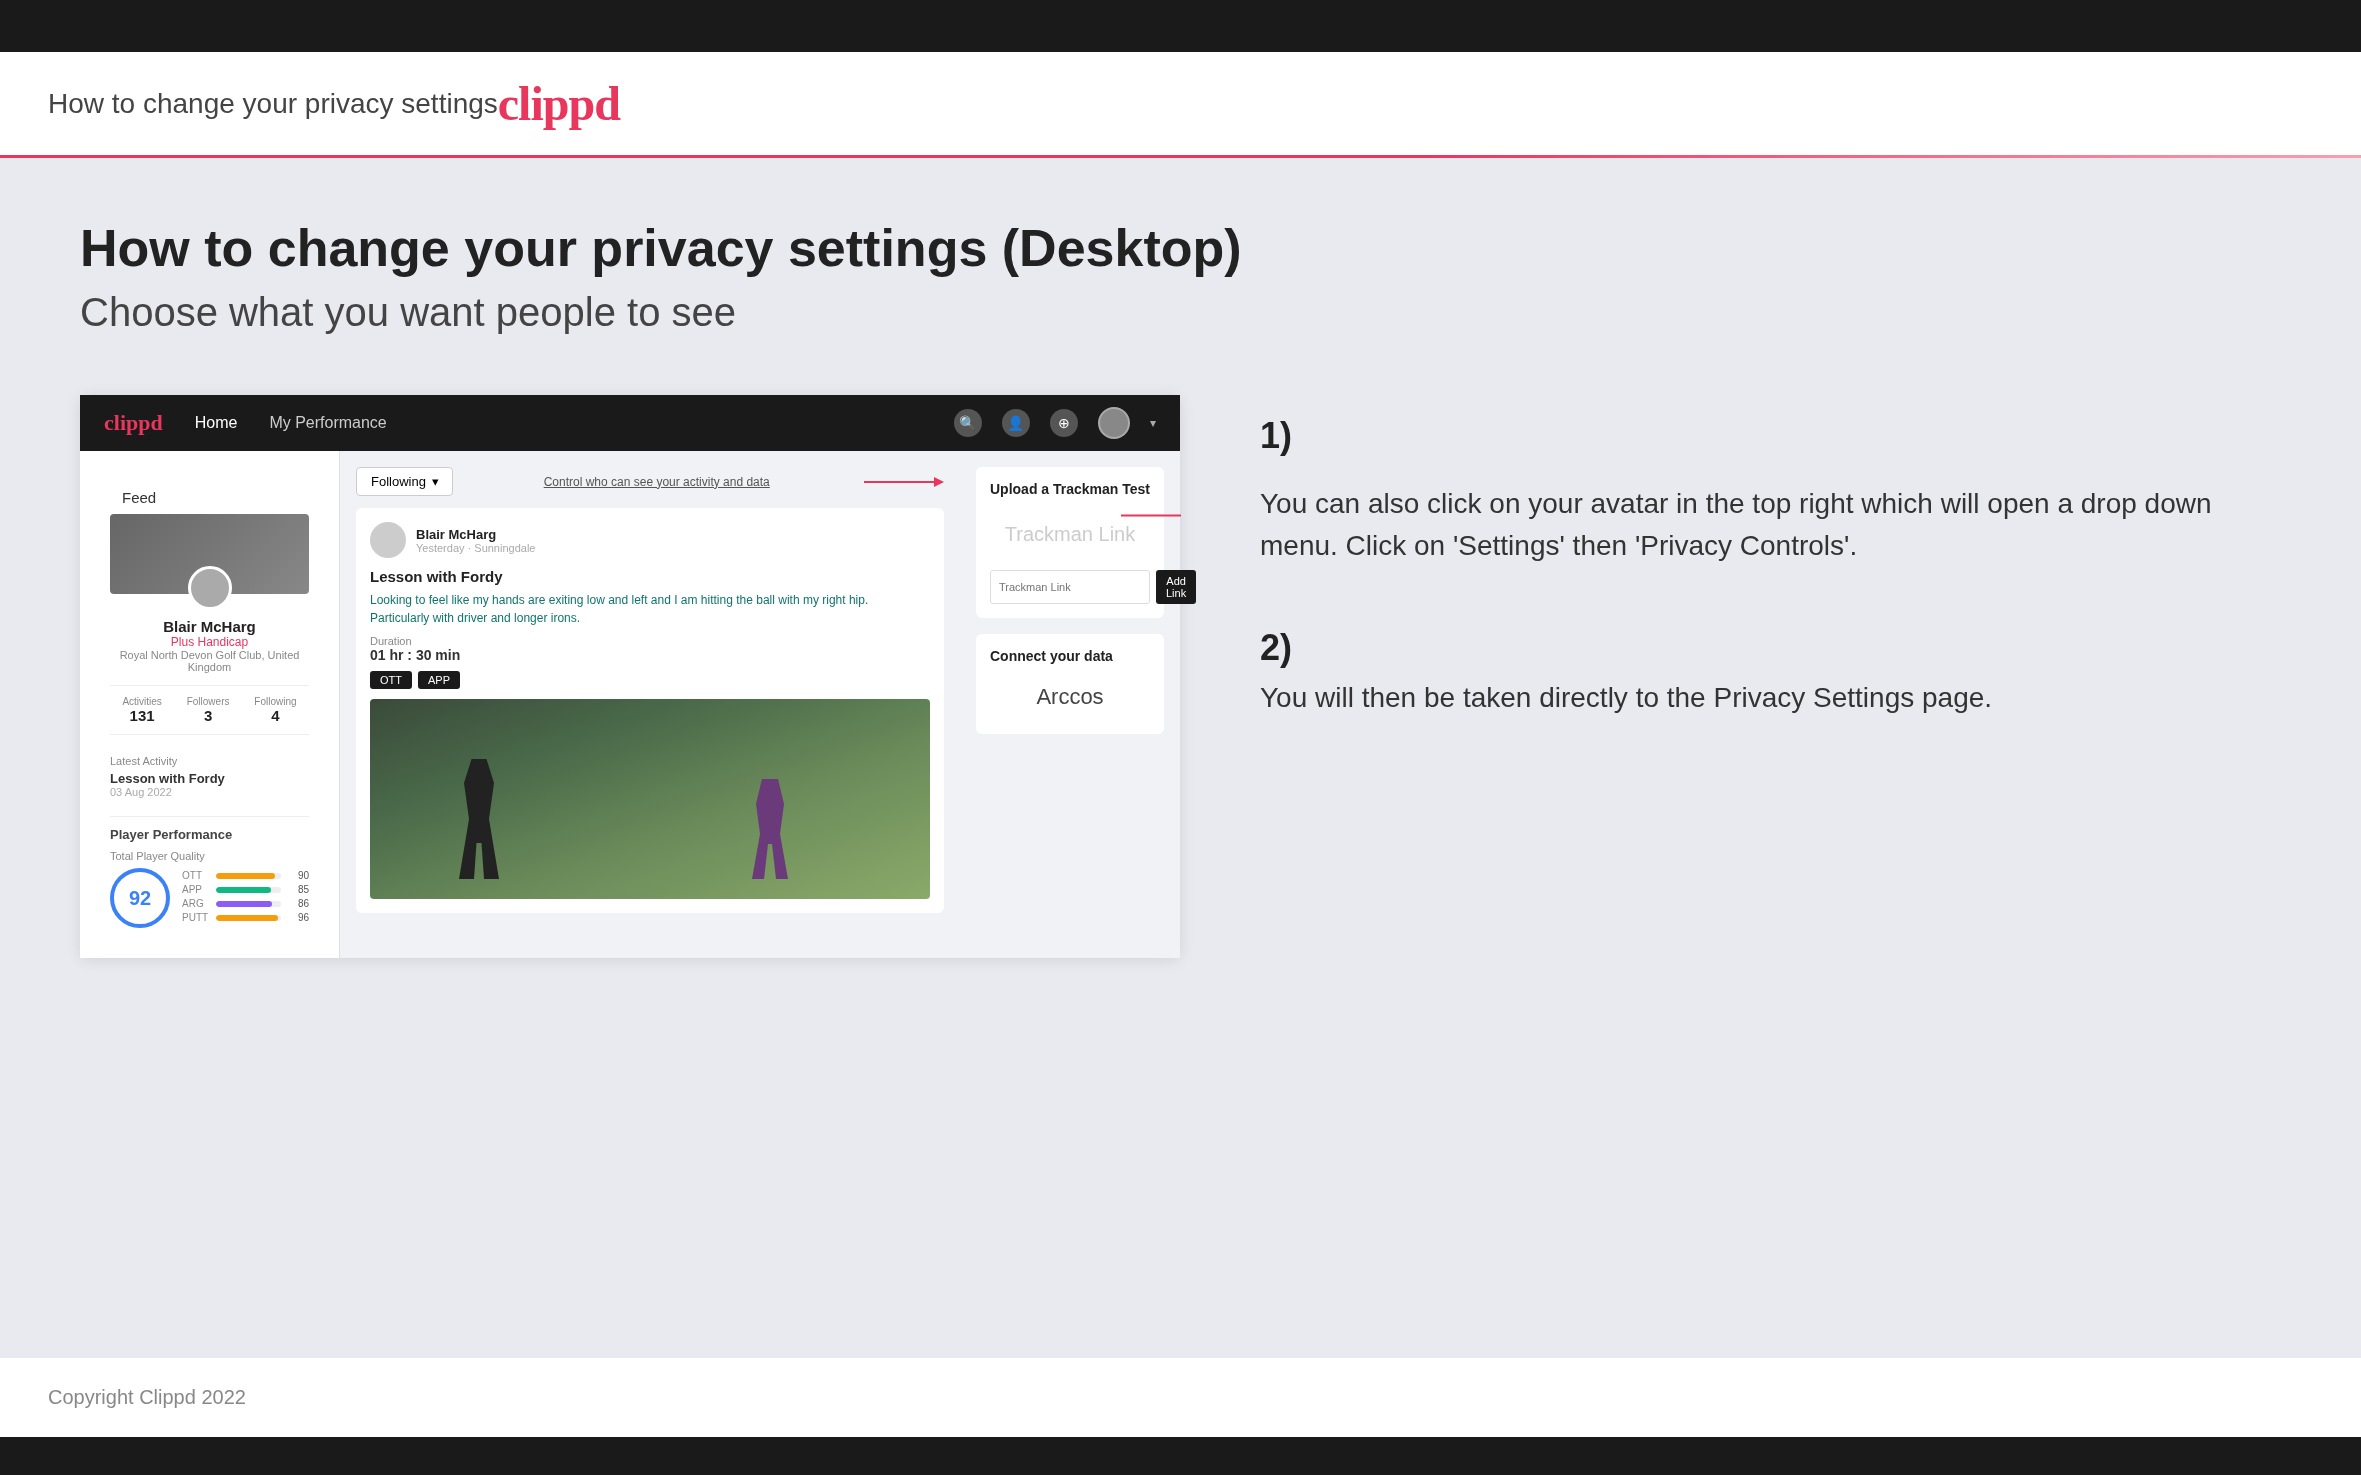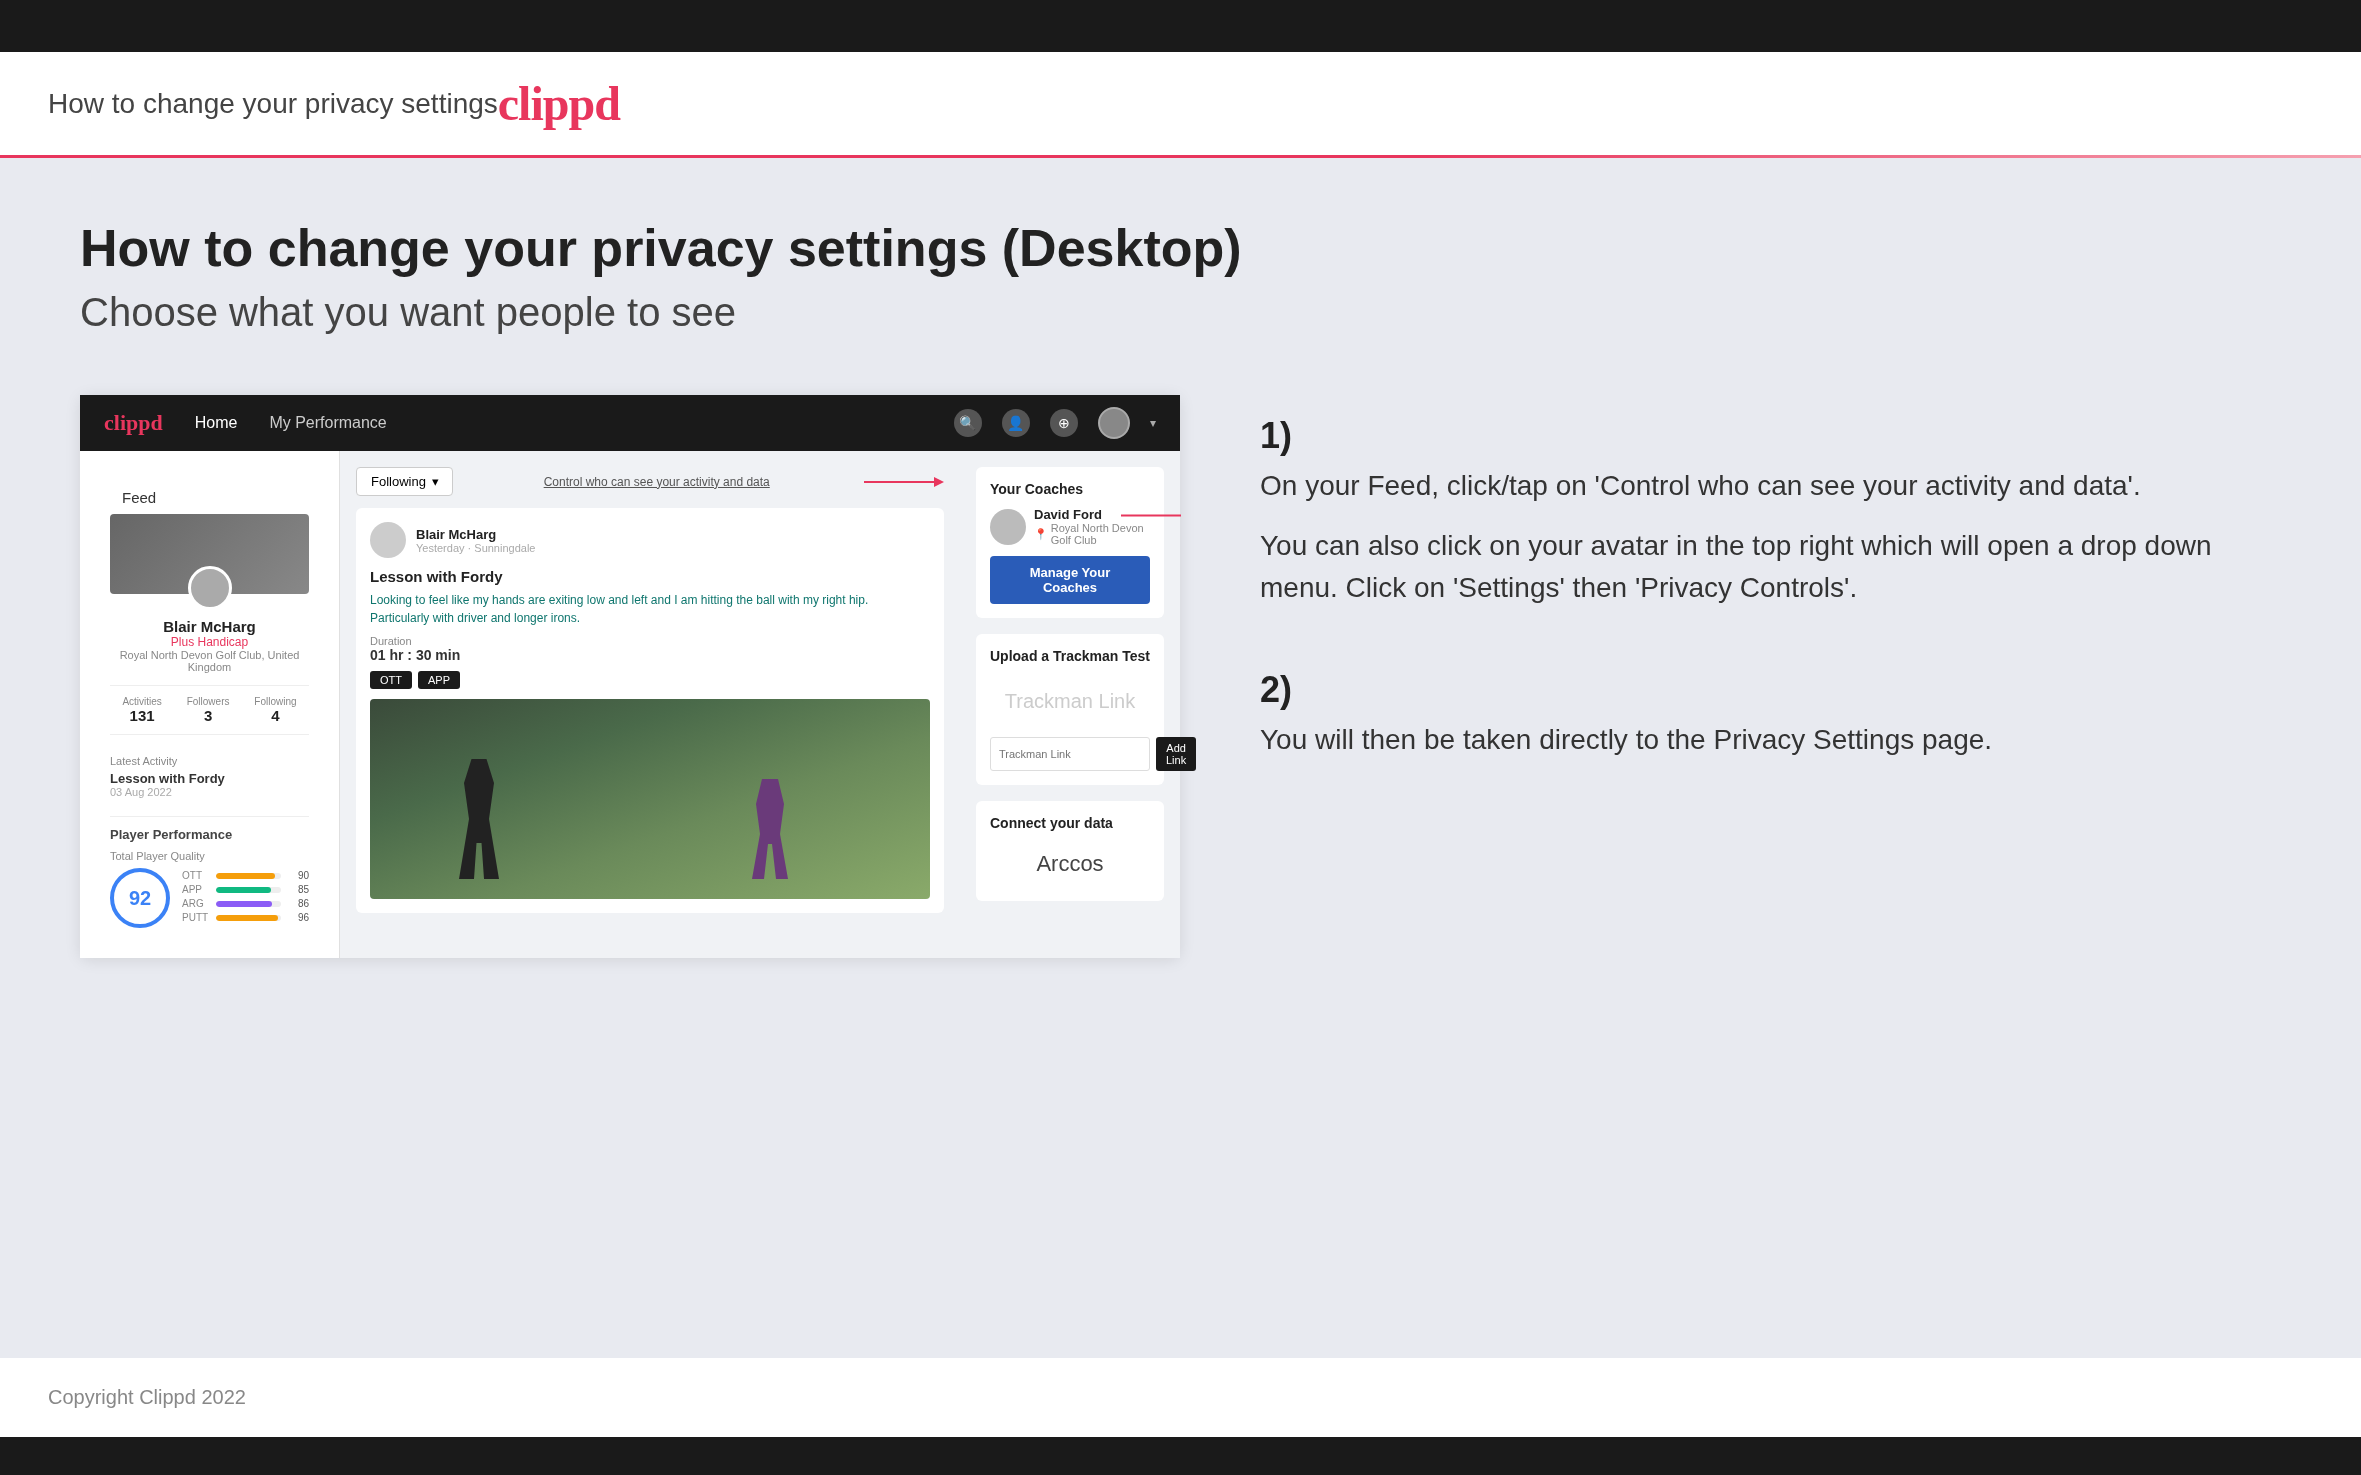--- a/index.html
+++ b/index.html
@@ -685,34 +685,20 @@
             <div class="post-image">
               <div class="post-image-inner"></div>
               <div class="golfer-left"></div>
               <div class="golfer-right"></div>
             </div>
           </div>
         </div>
 
         <div class="app-right-sidebar">
 
-          <div class="widget">
-            <div class="widget-title">Your Coaches</div>
-            <div class="coach-row">
-              <div class="coach-avatar"></div>
-              <div>
-                <div class="coach-name">David Ford</div>
-                <div class="coach-club">
-                  <span>📍</span>
-                  <span>Royal North Devon Golf Club</span>
-                </div>
-              </div>
-            </div>
-            <button class="manage-coaches-btn">Manage Your Coaches</button>
-          </div>
 
           <div class="widget trackman-widget">
             <div class="widget-title">Upload a Trackman Test</div>
             <div class="widget-placeholder">Trackman Link</div>
             <div class="trackman-input-row">
               <input class="trackman-input" type="text" placeholder="Trackman Link" style="">
               <button class="trackman-add-btn">Add Link</button>
             </div>
           </div>
 
@@ -726,21 +712,20 @@
       <div style="position:absolute; top:108px; right:-1px; pointer-events:none;">
         <svg width="60" height="3">
           <line x1="0" y1="1.5" x2="60" y2="1.5" stroke="#e8365d" stroke-width="2"></line>
         </svg>
       </div>
     </div>
 
     <div class="instruction-panel">
       <div class="instruction-item">
         <div class="instruction-number">1)</div>
-        <div class="instruction-text">On your Feed, click/tap on 'Control who can see your activity and data'.</div>
         <br>
         <div class="instruction-text">You can also click on your avatar in the top right which will open a drop down menu. Click on 'Settings' then 'Privacy Controls'.</div>
       </div>
       <div class="instruction-item">
         <div class="instruction-number">2)</div>
         <div class="instruction-text">You will then be taken directly to the Privacy Settings page.</div>
       </div>
     </div>
   </div>
 </div>

